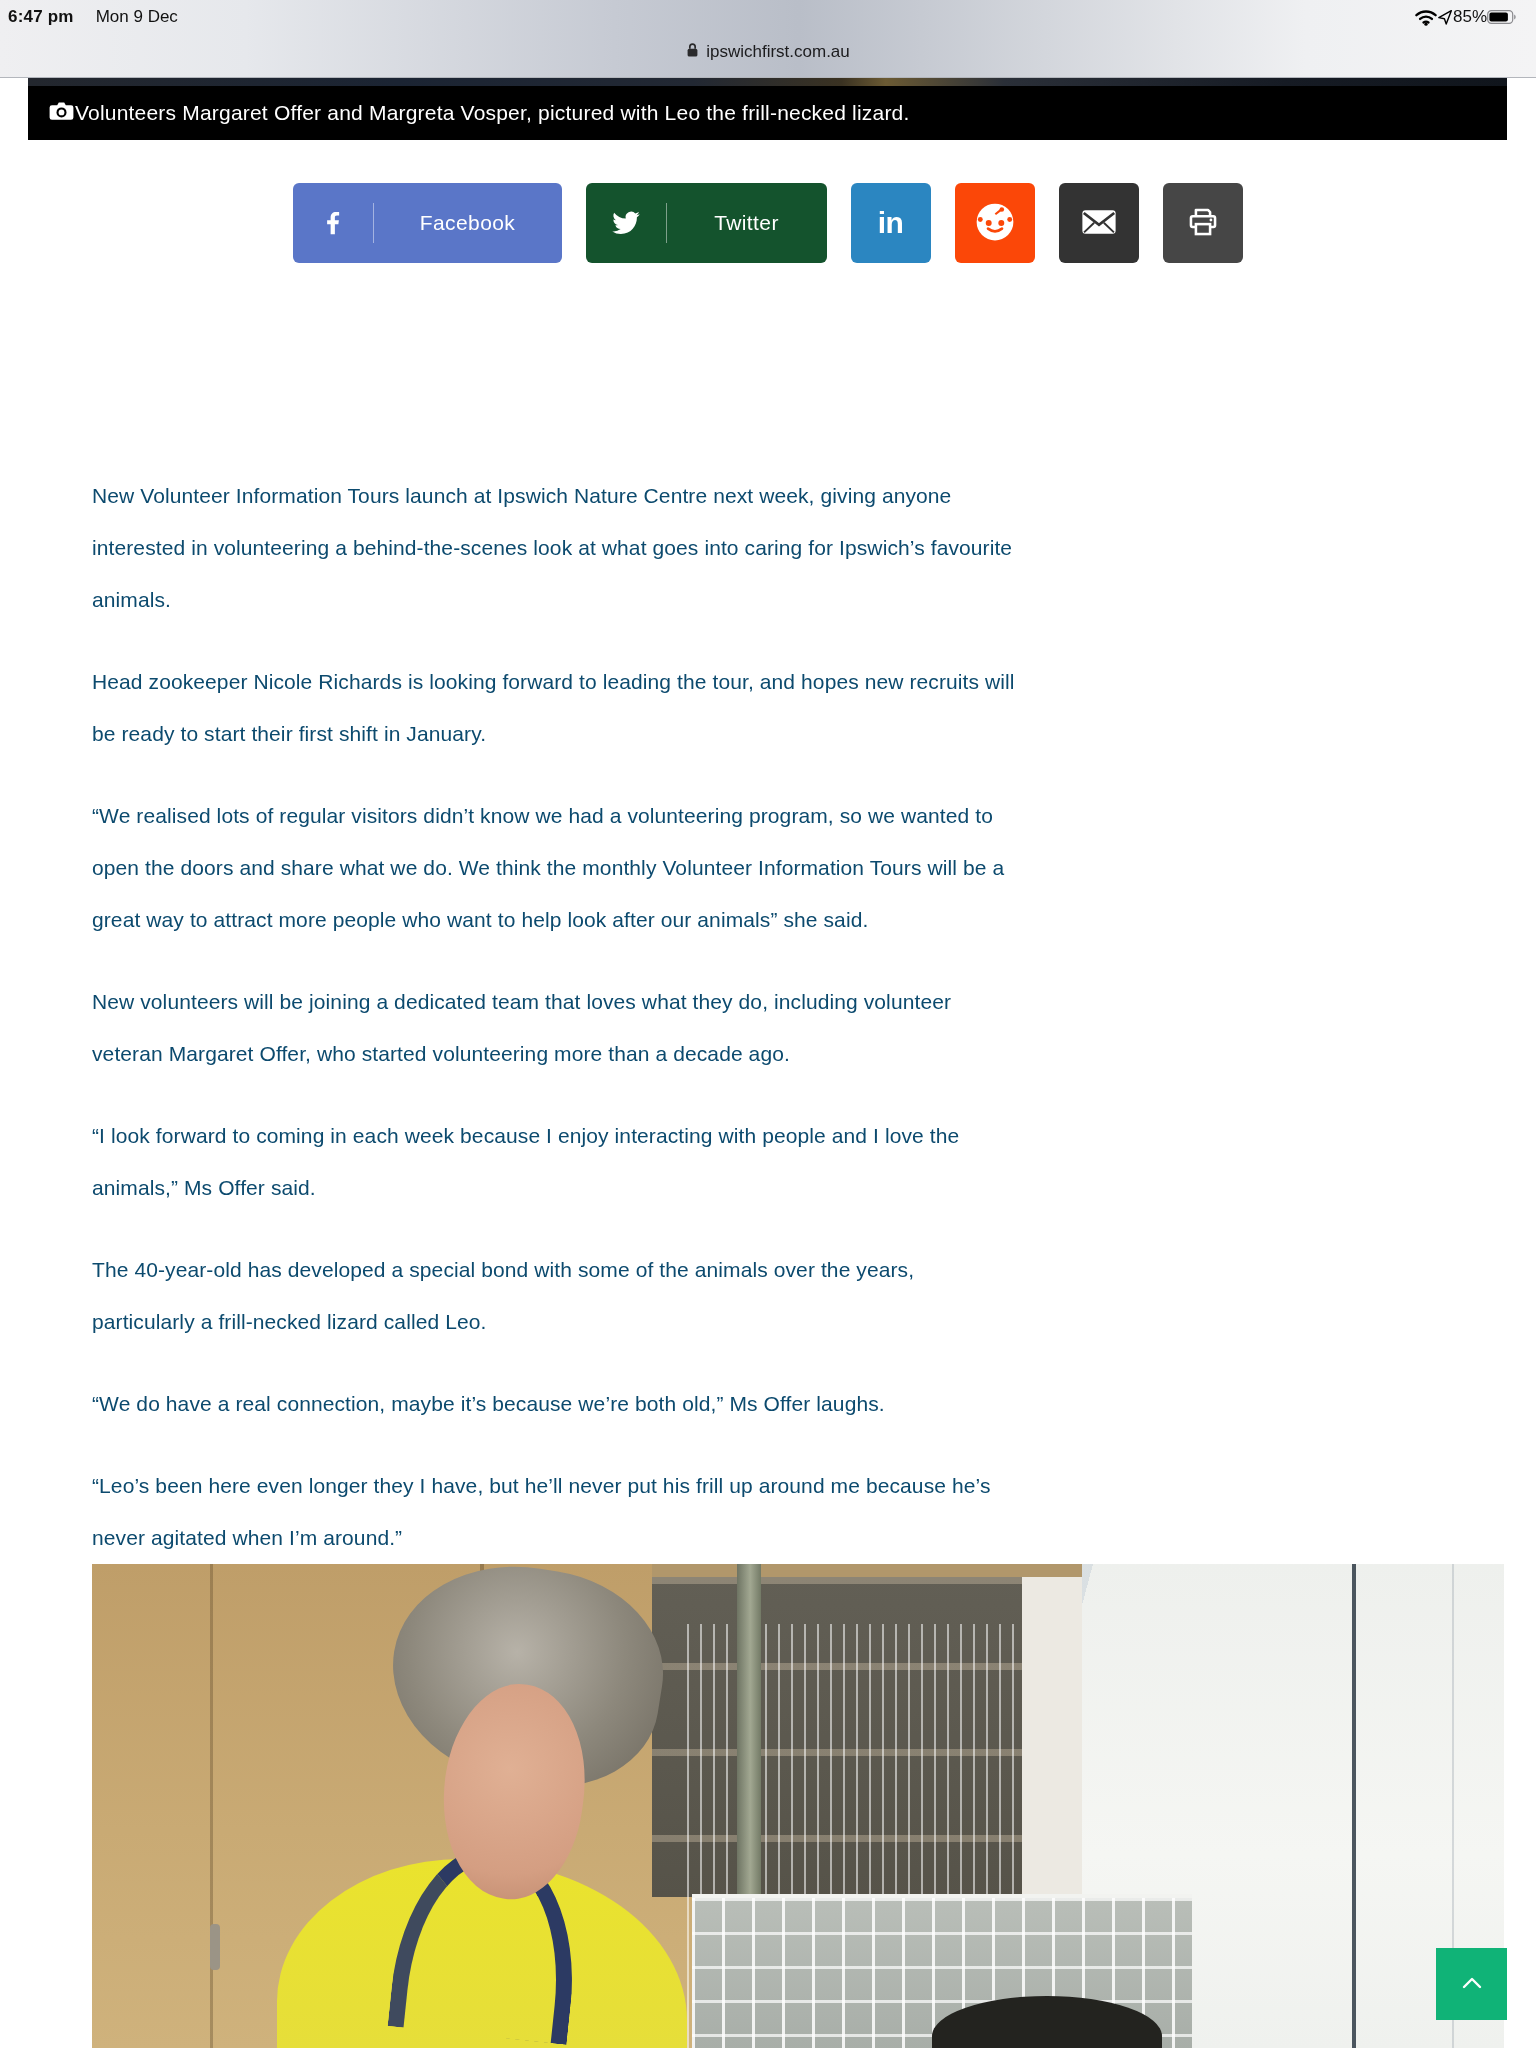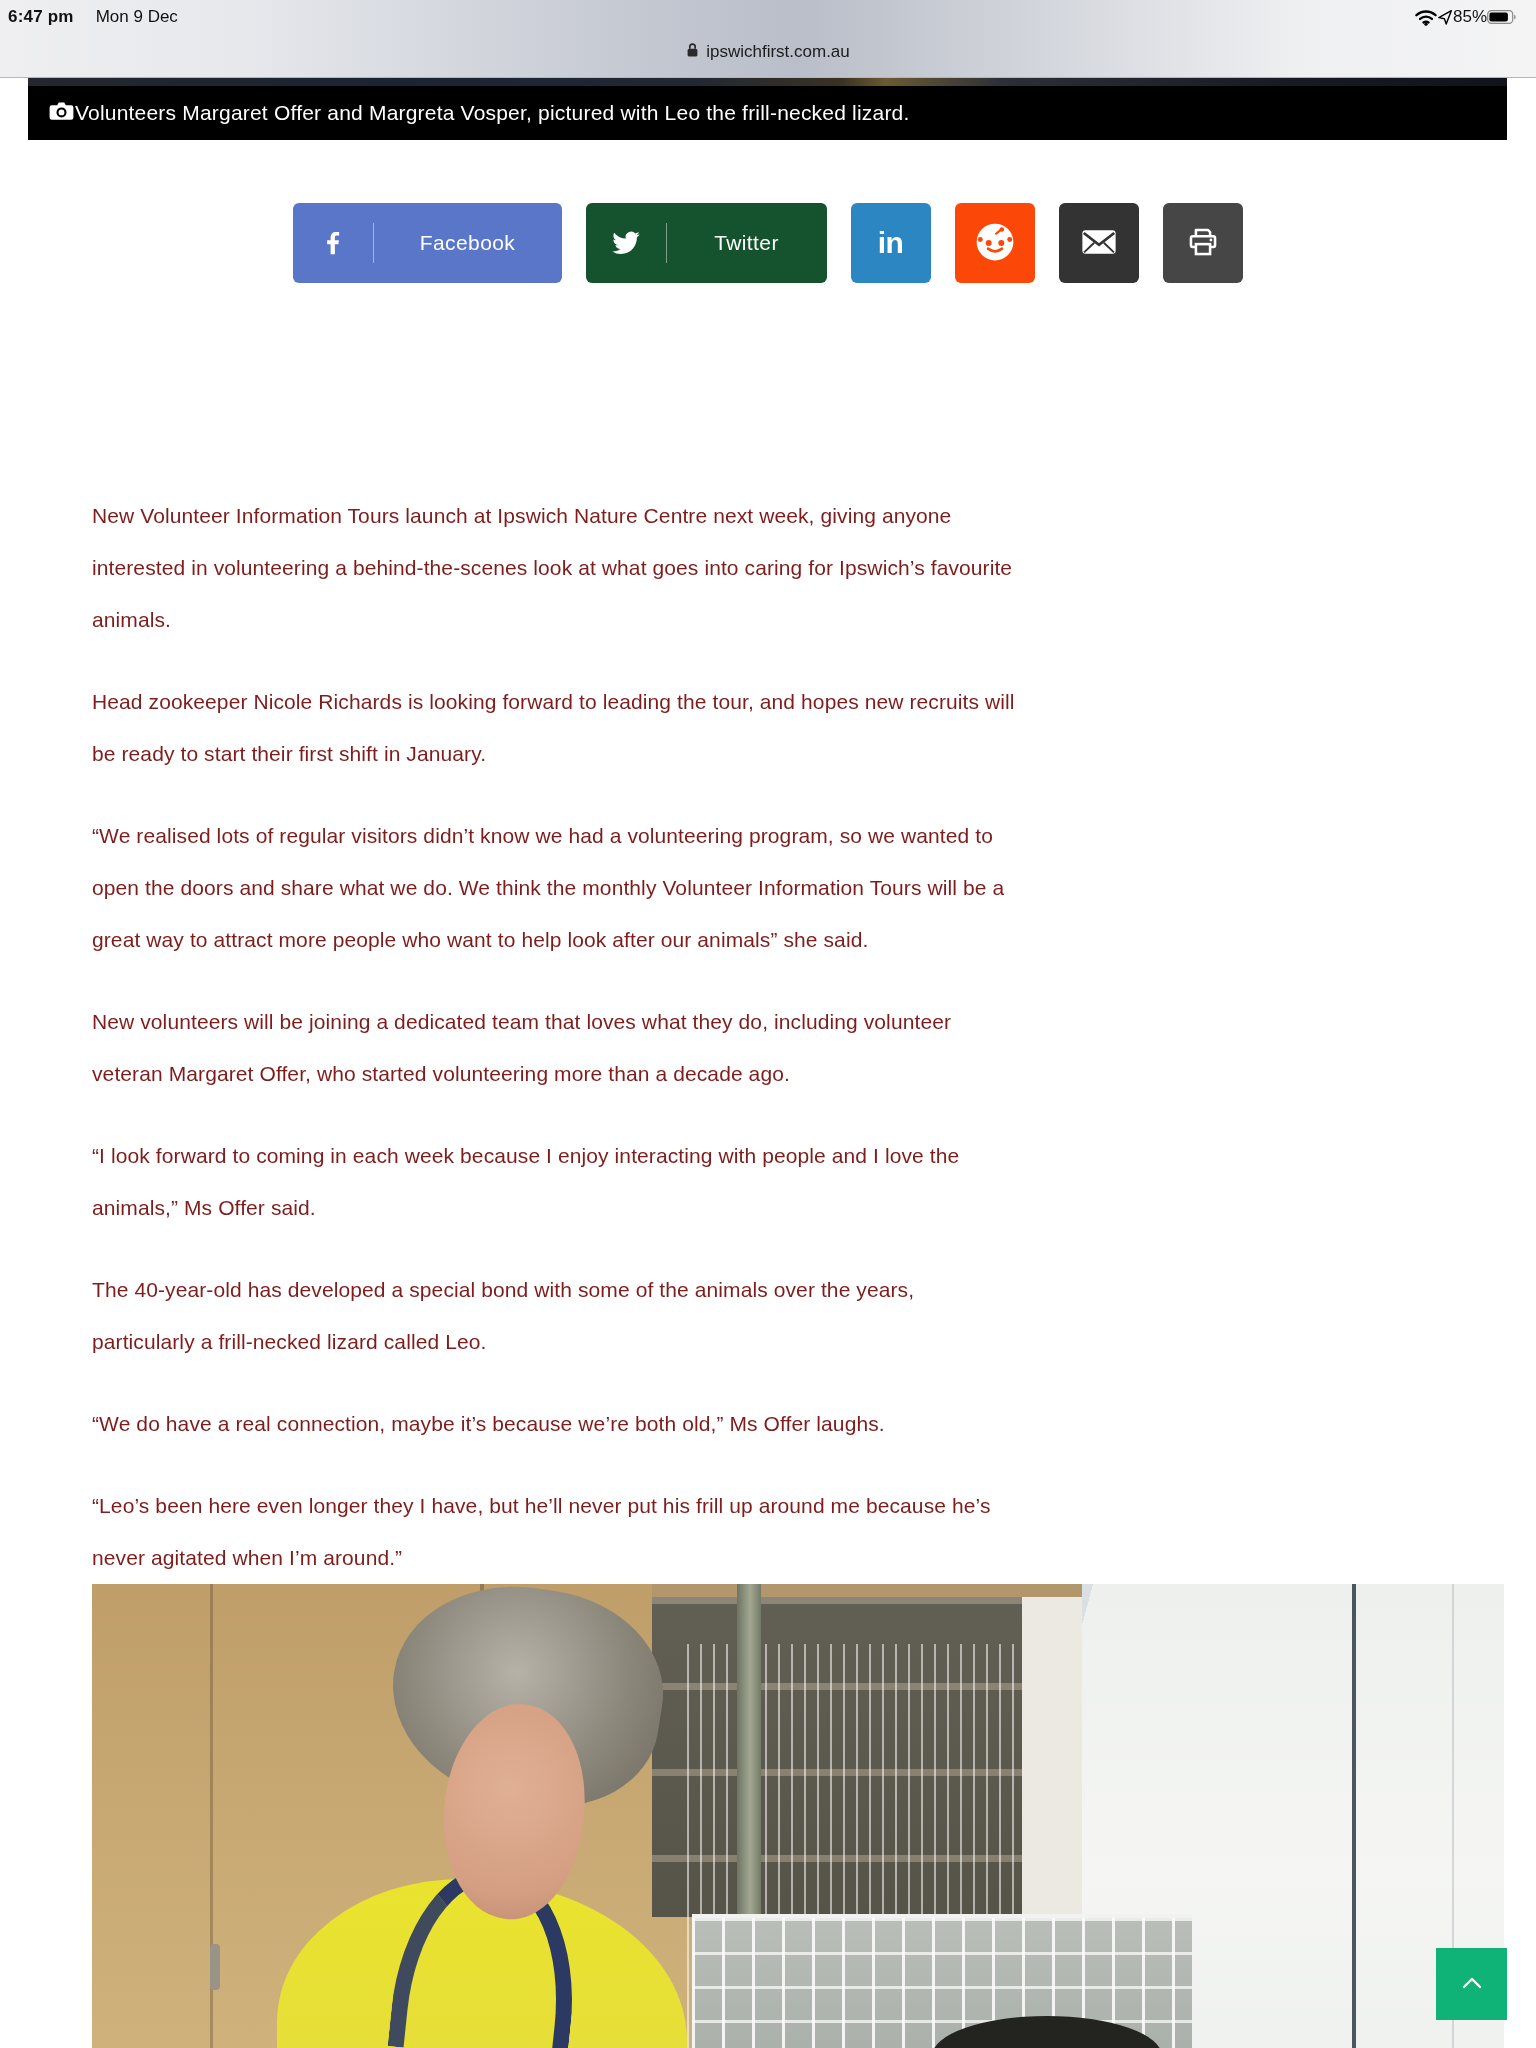--- a/index.html
+++ b/index.html
@@ -37,41 +37,41 @@
   }
   .caption-bar{
     background:#000; height:54px; display:flex; align-items:center; 
     padding:0 20px; color:#fff;
   }
   .caption-bar svg{ flex:0 0 auto; }
   .caption-text{ font-size:21px; letter-spacing:.2px; }
 
   
   .share-row{
-    margin-top:63px; height:80px;
+    margin-top:43px; height:80px;
     display:flex; justify-content:center; gap:24px;
   }
   .share-btn{
     height:80px; border:none; border-radius:6px; display:flex; align-items:center;
     color:#fff; cursor:pointer; padding:0;
   }
   .share-btn .icon-cell{ width:80px; display:flex; align-items:center; justify-content:center; }
   .share-btn .divider{ width:1px; height:40px; background:rgba(255,255,255,.45); }
   .share-btn .label-cell{ flex:1; text-align:center; font-size:21px; letter-spacing:.4px; color:#fff; }
   .btn-facebook{ width:269px; background:#5a76c8; }
   .btn-twitter{ width:241px; background:#14532d; }
   .btn-square{ width:80px; justify-content:center; }
   .btn-linkedin{ background:#2b86c1; font-size:30px; font-weight:700; }
   .btn-linkedin .in-label{ letter-spacing:-.5px; }
   .btn-reddit{ background:#fb4708; }
   .btn-email{ background:#333333; }
   .btn-print{ background:#464646; }
 
   
-  .article{ margin:207px 0 0 64px; width:1016px; color:#7f1d1d; }
+  .article{ margin:207px 0 0 64px; width:1016px; color:#0c4a6e; }
   .article p{
     font-size:21px; line-height:52px; white-space:pre-line; margin:0 0 30px 0;
     letter-spacing:.1px;
   }
   .article p:last-child{ margin-bottom:0; }
 
   
   .photo{
     margin-left:64px; width:1412px; height:484px; position:relative; overflow:hidden;
     background:#ece9e2;

